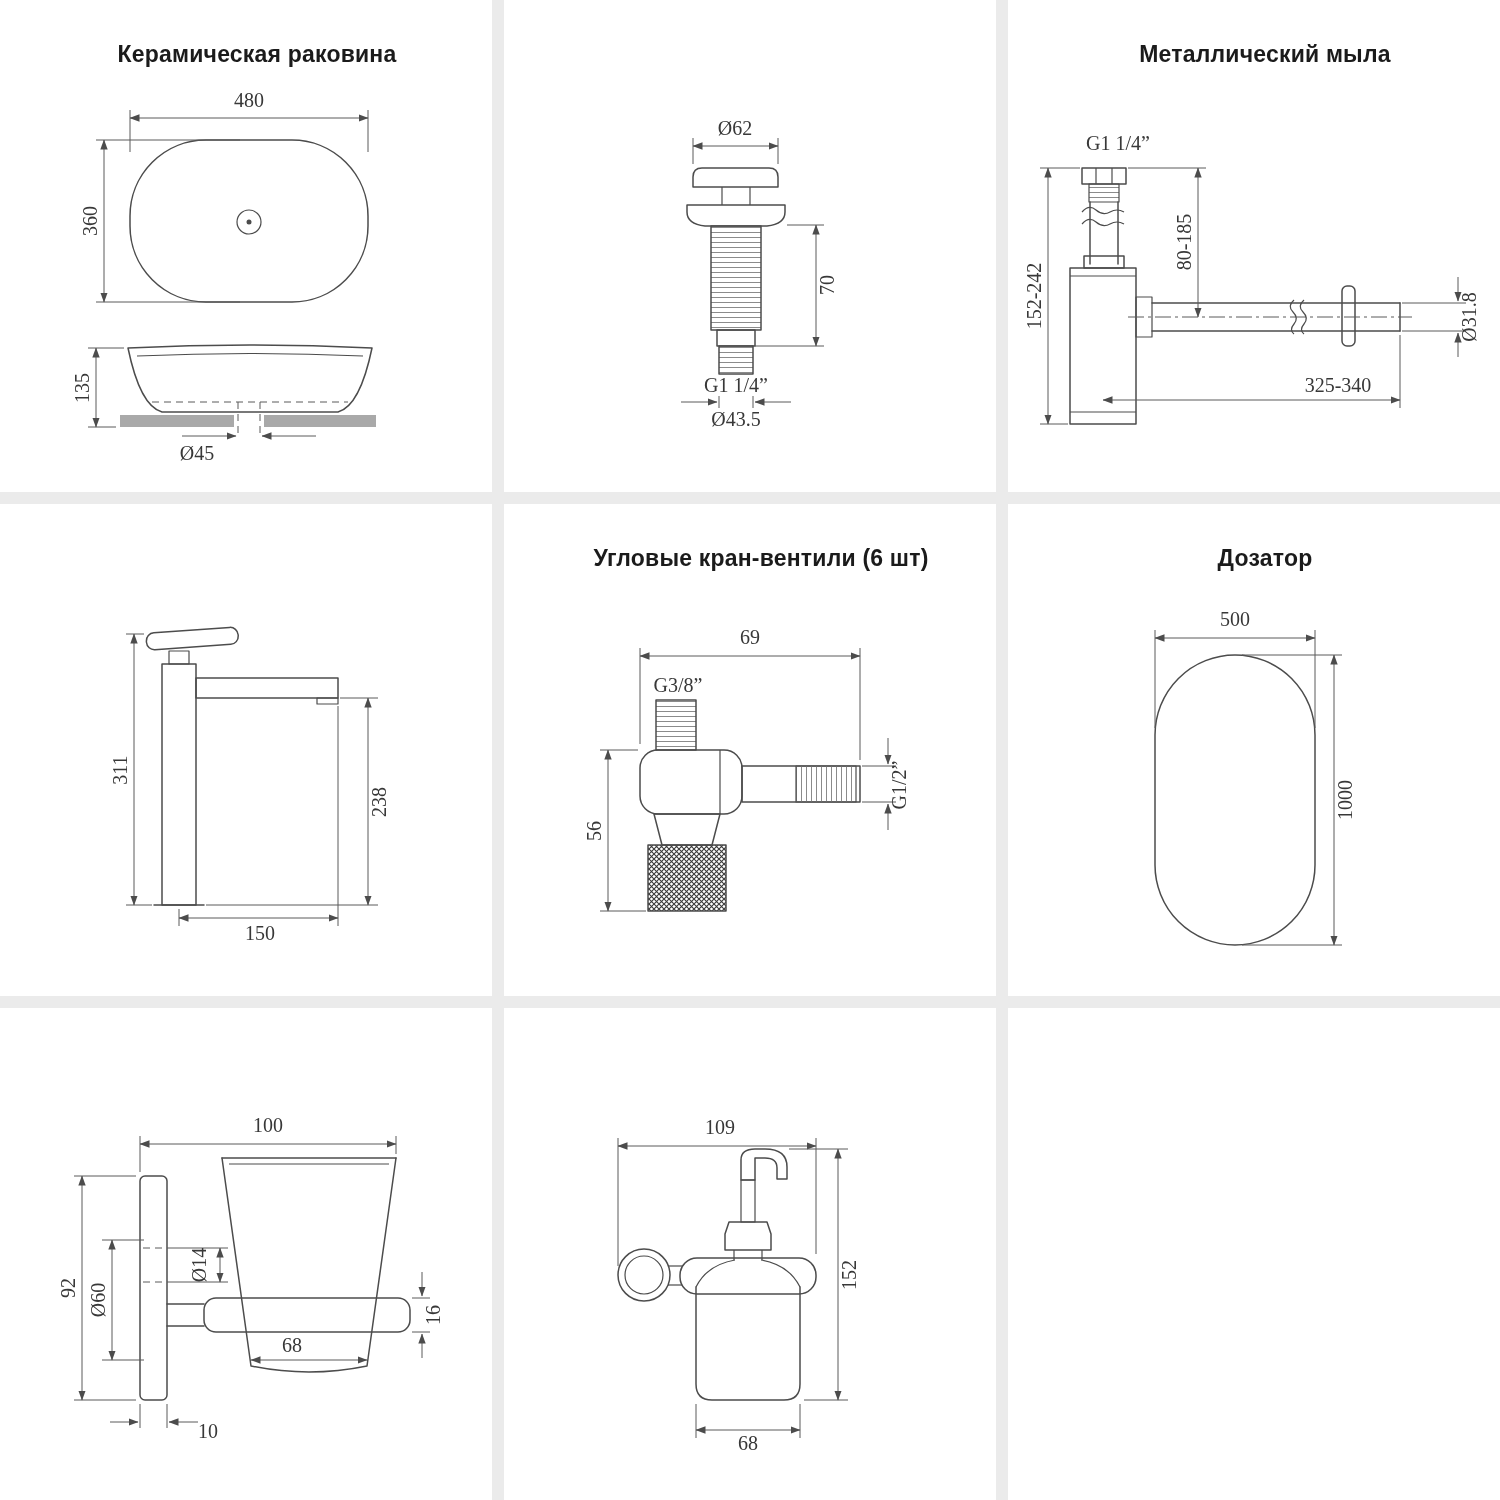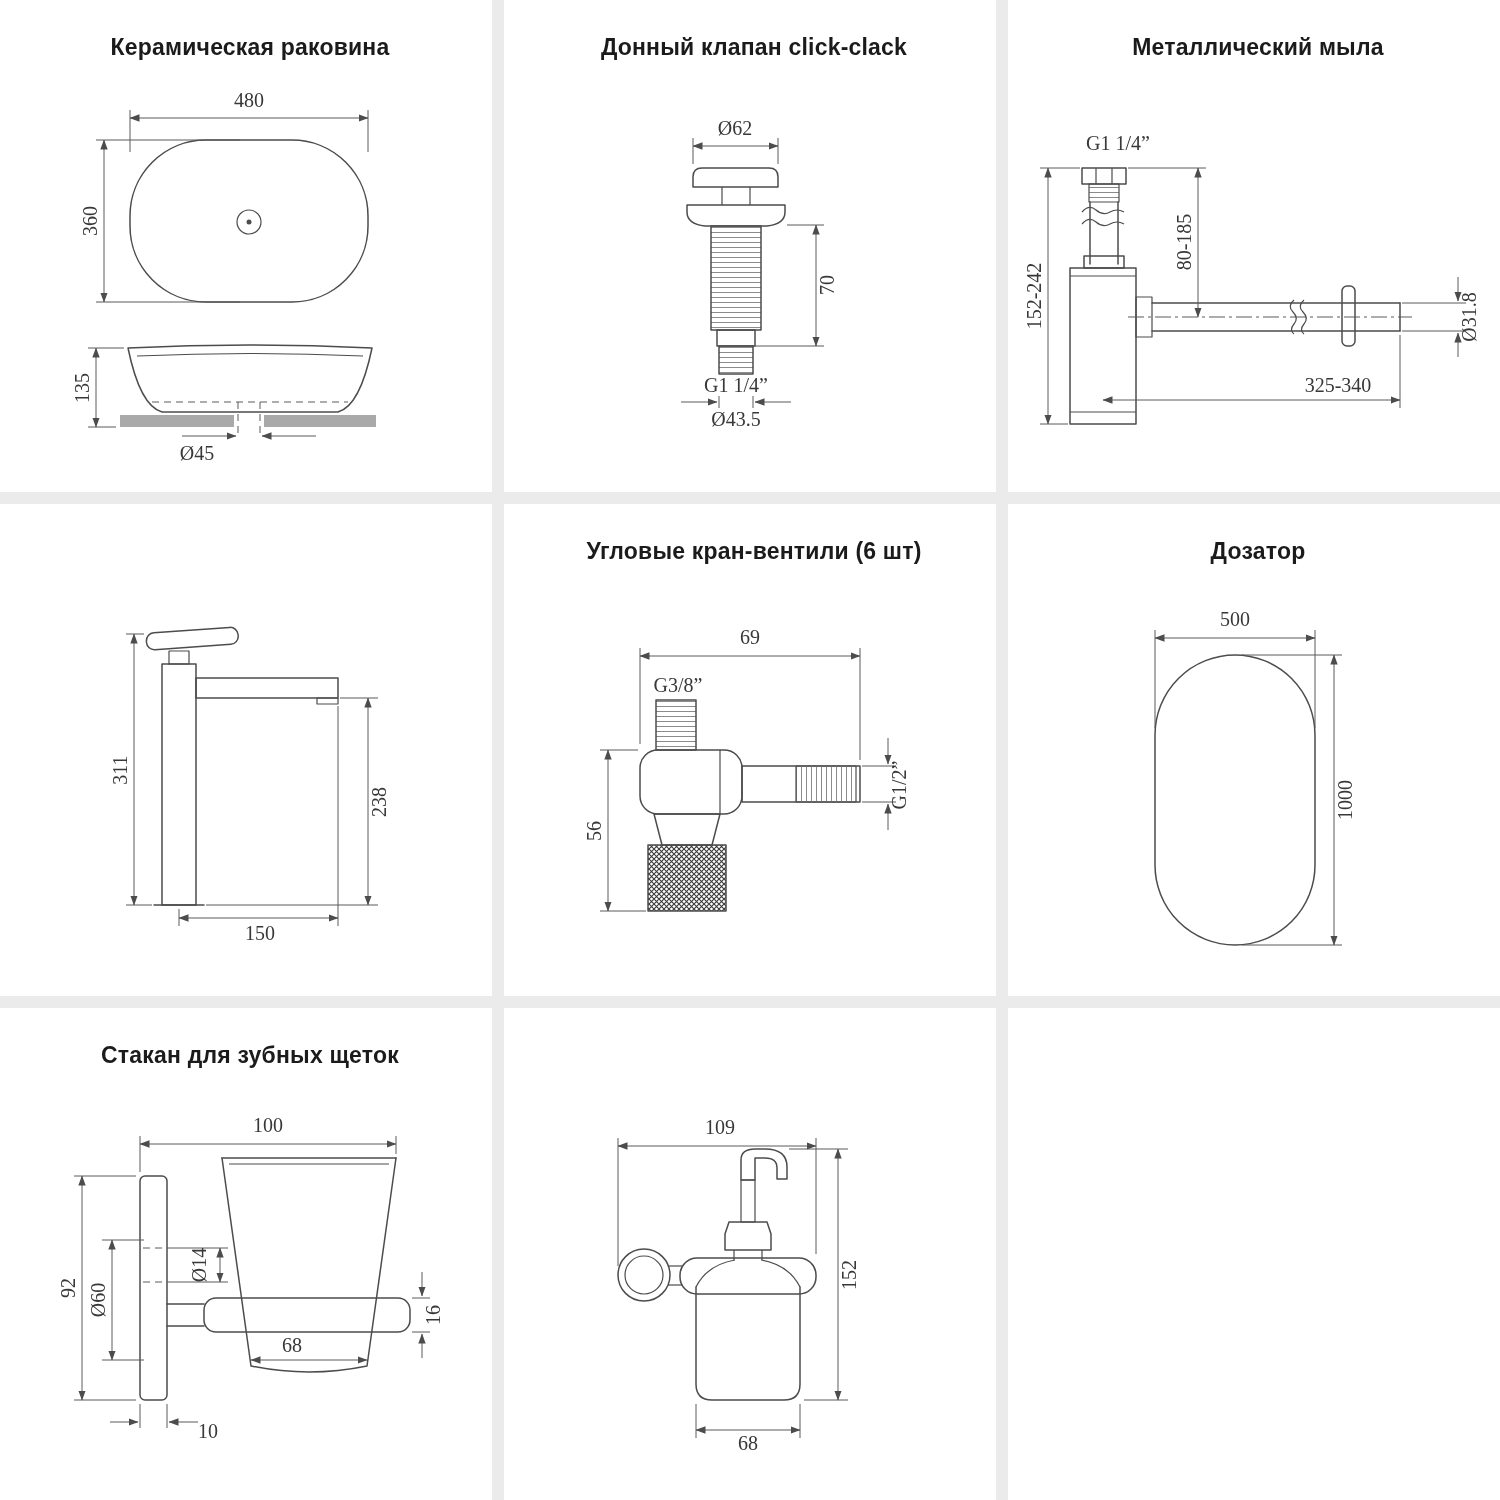--- a/index.html
+++ b/index.html
@@ -1,19 +1,19 @@
 <!DOCTYPE html>
 <html><head>
 <meta charset="utf-8">
 <style>
   html,body{margin:0;padding:0;}
   body{width:1500px;height:1500px;background:#ebebeb;font-family:"Liberation Sans",sans-serif;}
   .grid{display:grid;grid-template-columns:repeat(3,492px);grid-template-rows:repeat(3,492px);gap:12px;width:1500px;height:1500px;}
   .cell{background:#ffffff;position:relative;overflow:hidden;}
-  .title{margin:4px;position:absolute;top:30px;left:0;width:100%;text-align:center;
+  .title{margin:11px;position:absolute;top:30px;left:0;width:100%;text-align:center;
          font-family:"Liberation Sans",sans-serif;font-weight:700;font-size:23px;color:#1b1b1b;letter-spacing:.2px;}
   svg.draw{position:absolute;left:0;top:0;width:492px;height:492px;overflow:visible;}
   svg text{font-family:"Liberation Serif",serif;font-size:20px;fill:#383838;}
   .o{stroke:#4c4c4c;stroke-width:1.5;fill:none;stroke-linejoin:round;stroke-linecap:round;}
   .o2{stroke:#4c4c4c;stroke-width:1.2;fill:none;stroke-linejoin:round;}
   .d{stroke:#5a5a5a;stroke-width:1;fill:none;}
   .dash{stroke-dasharray:7 5;}
   .cl{stroke-dasharray:16 4 3 4;}
 </style>
 </head>
@@ -69,21 +69,20 @@
       <line class="d" x1="96" y1="348" x2="96" y2="427" marker-start="url(#arr)" marker-end="url(#arr)"></line>
       <text x="89" y="388" text-anchor="middle" transform="rotate(-90 89 388)">135</text>
 
       <line class="d" x1="182" y1="436" x2="236" y2="436" marker-end="url(#arr)"></line>
       <line class="d" x1="316" y1="436" x2="262" y2="436" marker-end="url(#arr)"></line>
       <text x="197" y="460" text-anchor="middle">Ø45</text>
     </svg>
   </section>
 
   <section class="cell">
-    <h2 class="title">Донный клапан click-clack</h2>
     <svg class="draw" viewBox="0 0 492 492">
 
       <path class="o" d="M189,187 L189,177 Q189,168 198,168 L265,168 Q274,168 274,177 L274,187 Z"></path>
       <line class="o2" x1="218" y1="187" x2="218" y2="205"></line>
       <line class="o2" x1="246" y1="187" x2="246" y2="205"></line>
 
       <path class="o" d="M183,205 L281,205 L281,212 Q281,224 263,226 L201,226 Q183,224 183,212 Z"></path>
 
       <rect class="o" style="fill:url(#threadH)" x="207" y="226" width="50" height="104"></rect>
       <rect class="o" x="213" y="330" width="38" height="16"></rect>
@@ -231,21 +230,20 @@
       <text x="227" y="122" text-anchor="middle">500</text>
 
       <line class="d" x1="234" y1="151" x2="334" y2="151"></line>
       <line class="d" x1="234" y1="441" x2="334" y2="441"></line>
       <line class="d" x1="326" y1="151" x2="326" y2="441" marker-start="url(#arr)" marker-end="url(#arr)"></line>
       <text x="344" y="296" text-anchor="middle" transform="rotate(-90 344 296)">1000</text>
     </svg>
   </section>
 
   <section class="cell">
-    <h2 class="title">Стакан для зубных щеток</h2>
     <svg class="draw" viewBox="0 0 492 492">
 
       <rect class="o" x="140" y="168" width="27" height="224" rx="5"></rect>
       <line class="d dash" x1="143" y1="240" x2="164" y2="240"></line>
       <line class="d dash" x1="143" y1="274" x2="164" y2="274"></line>
 
       <line class="o" x1="167" y1="296" x2="204" y2="296"></line>
       <line class="o" x1="167" y1="318" x2="204" y2="318"></line>
       <rect class="o" x="204" y="290" width="206" height="34" rx="12"></rect>
 

